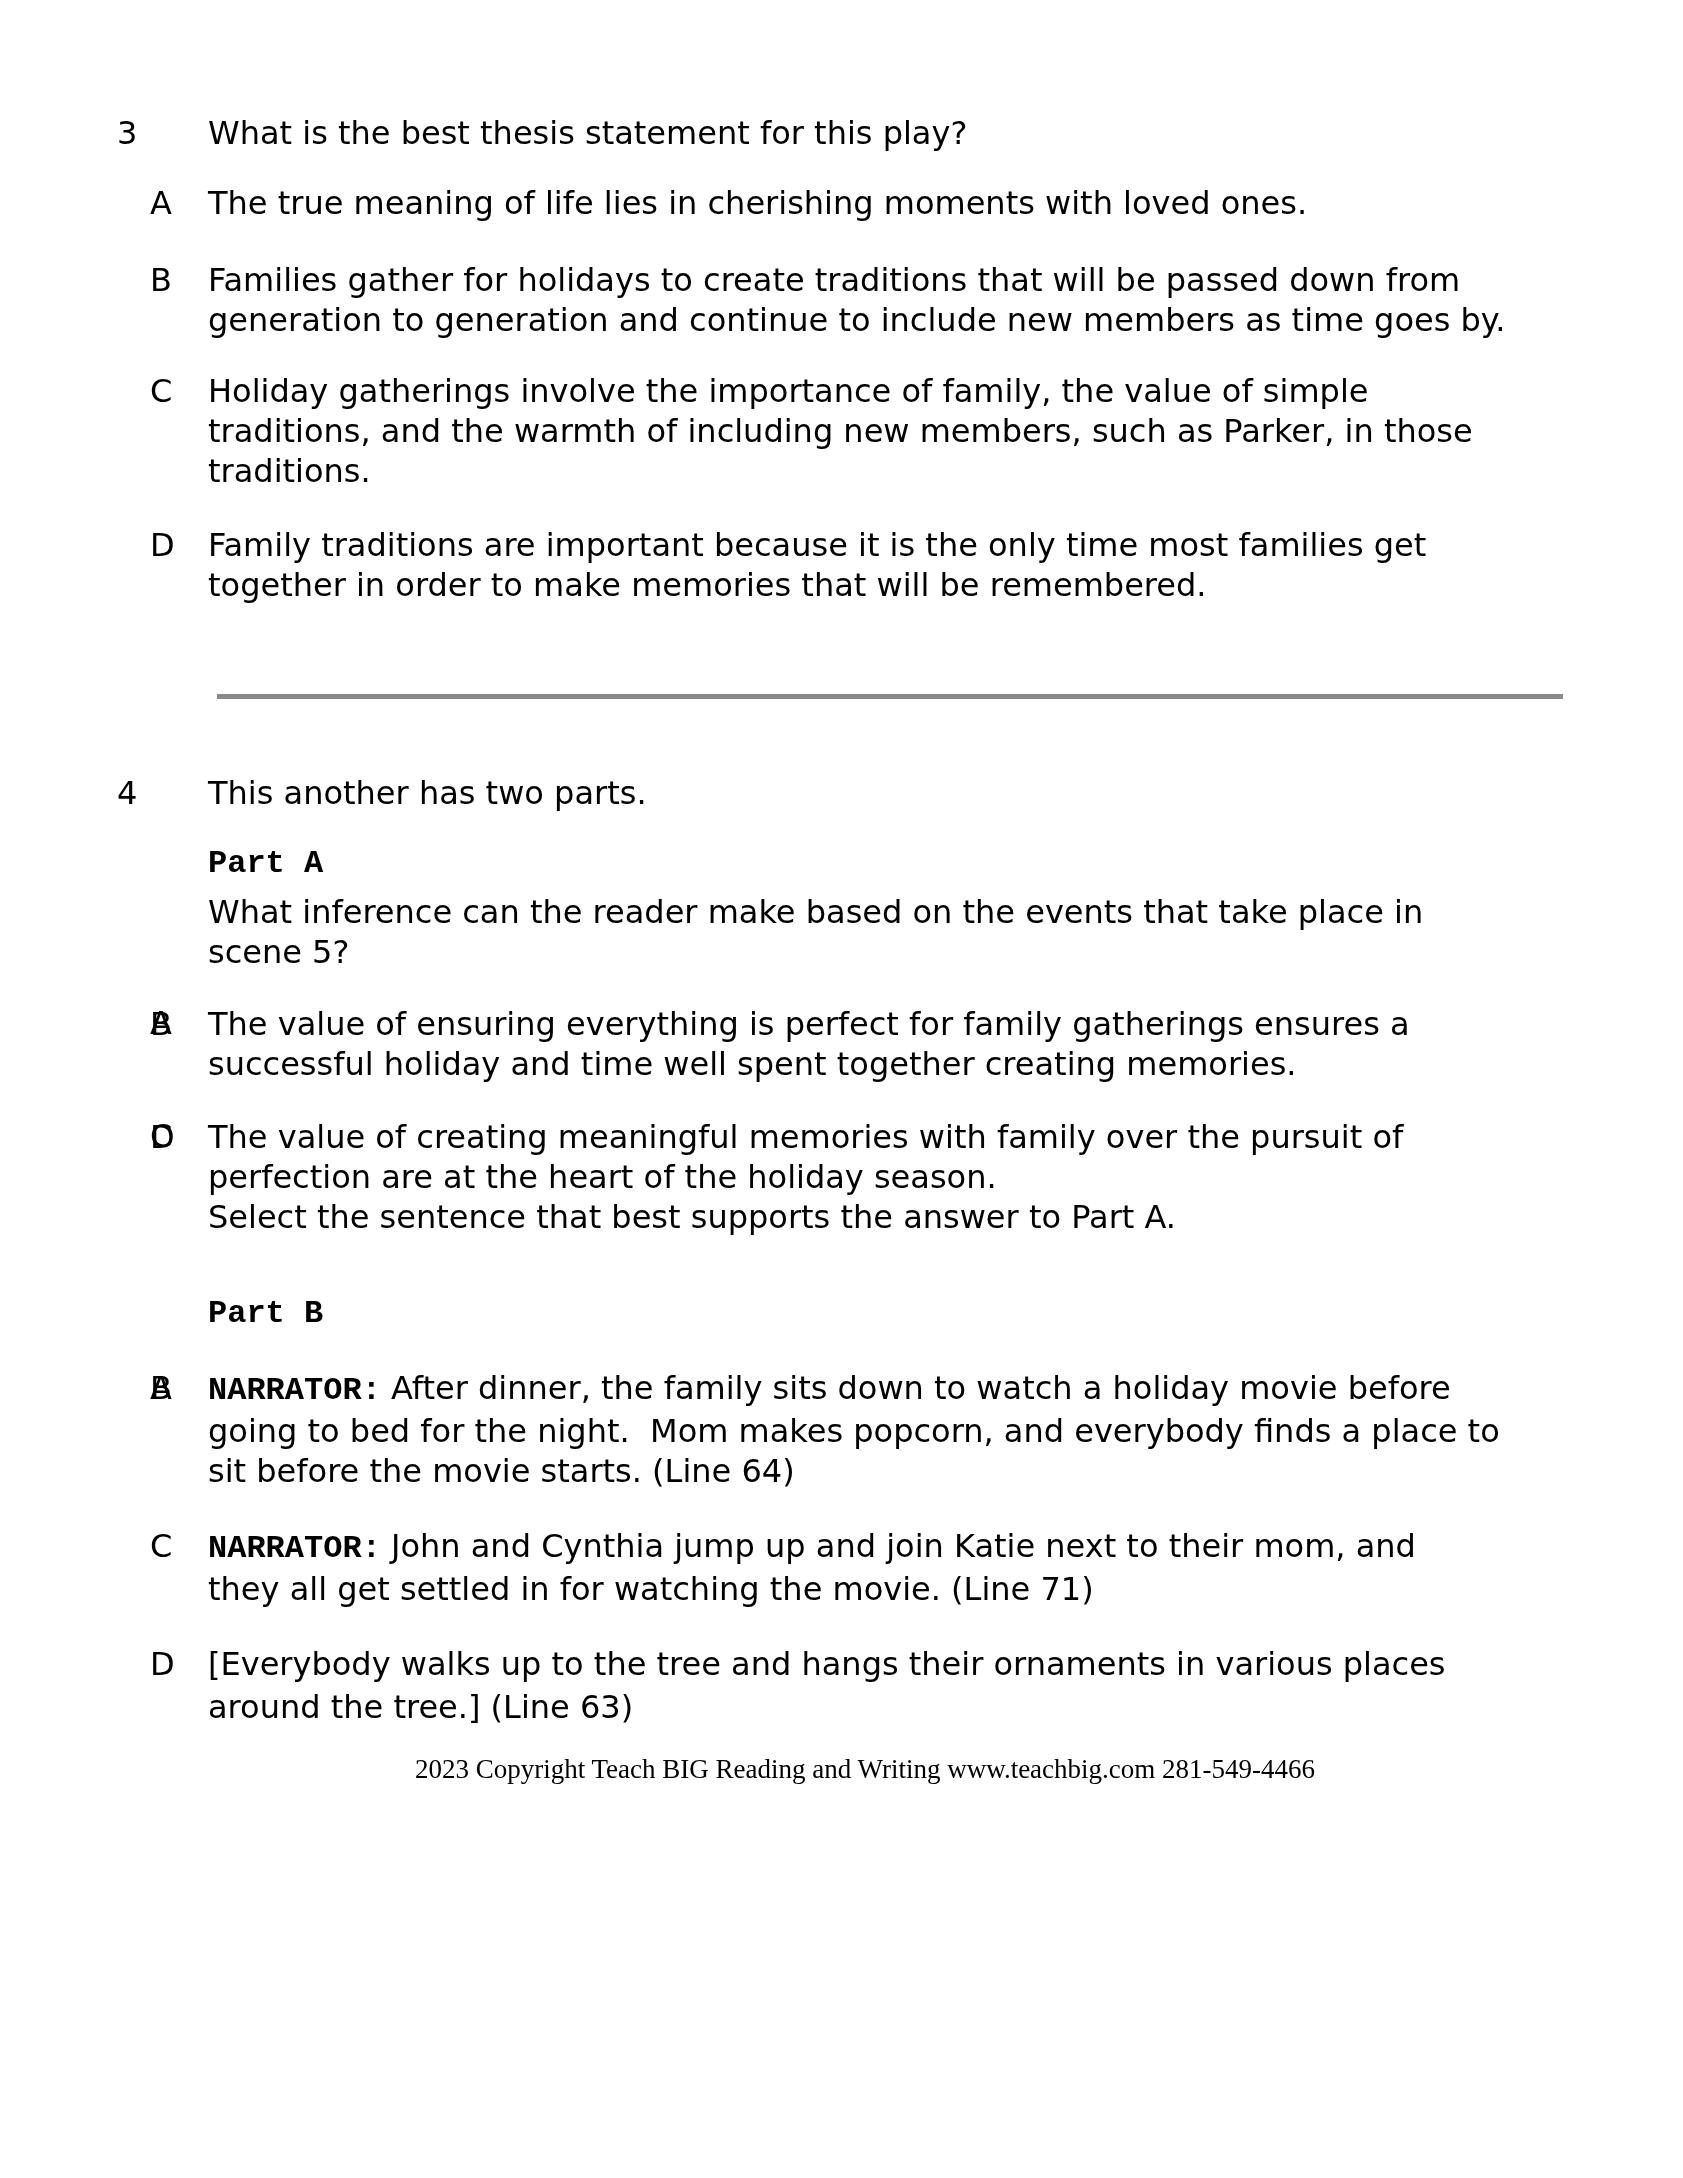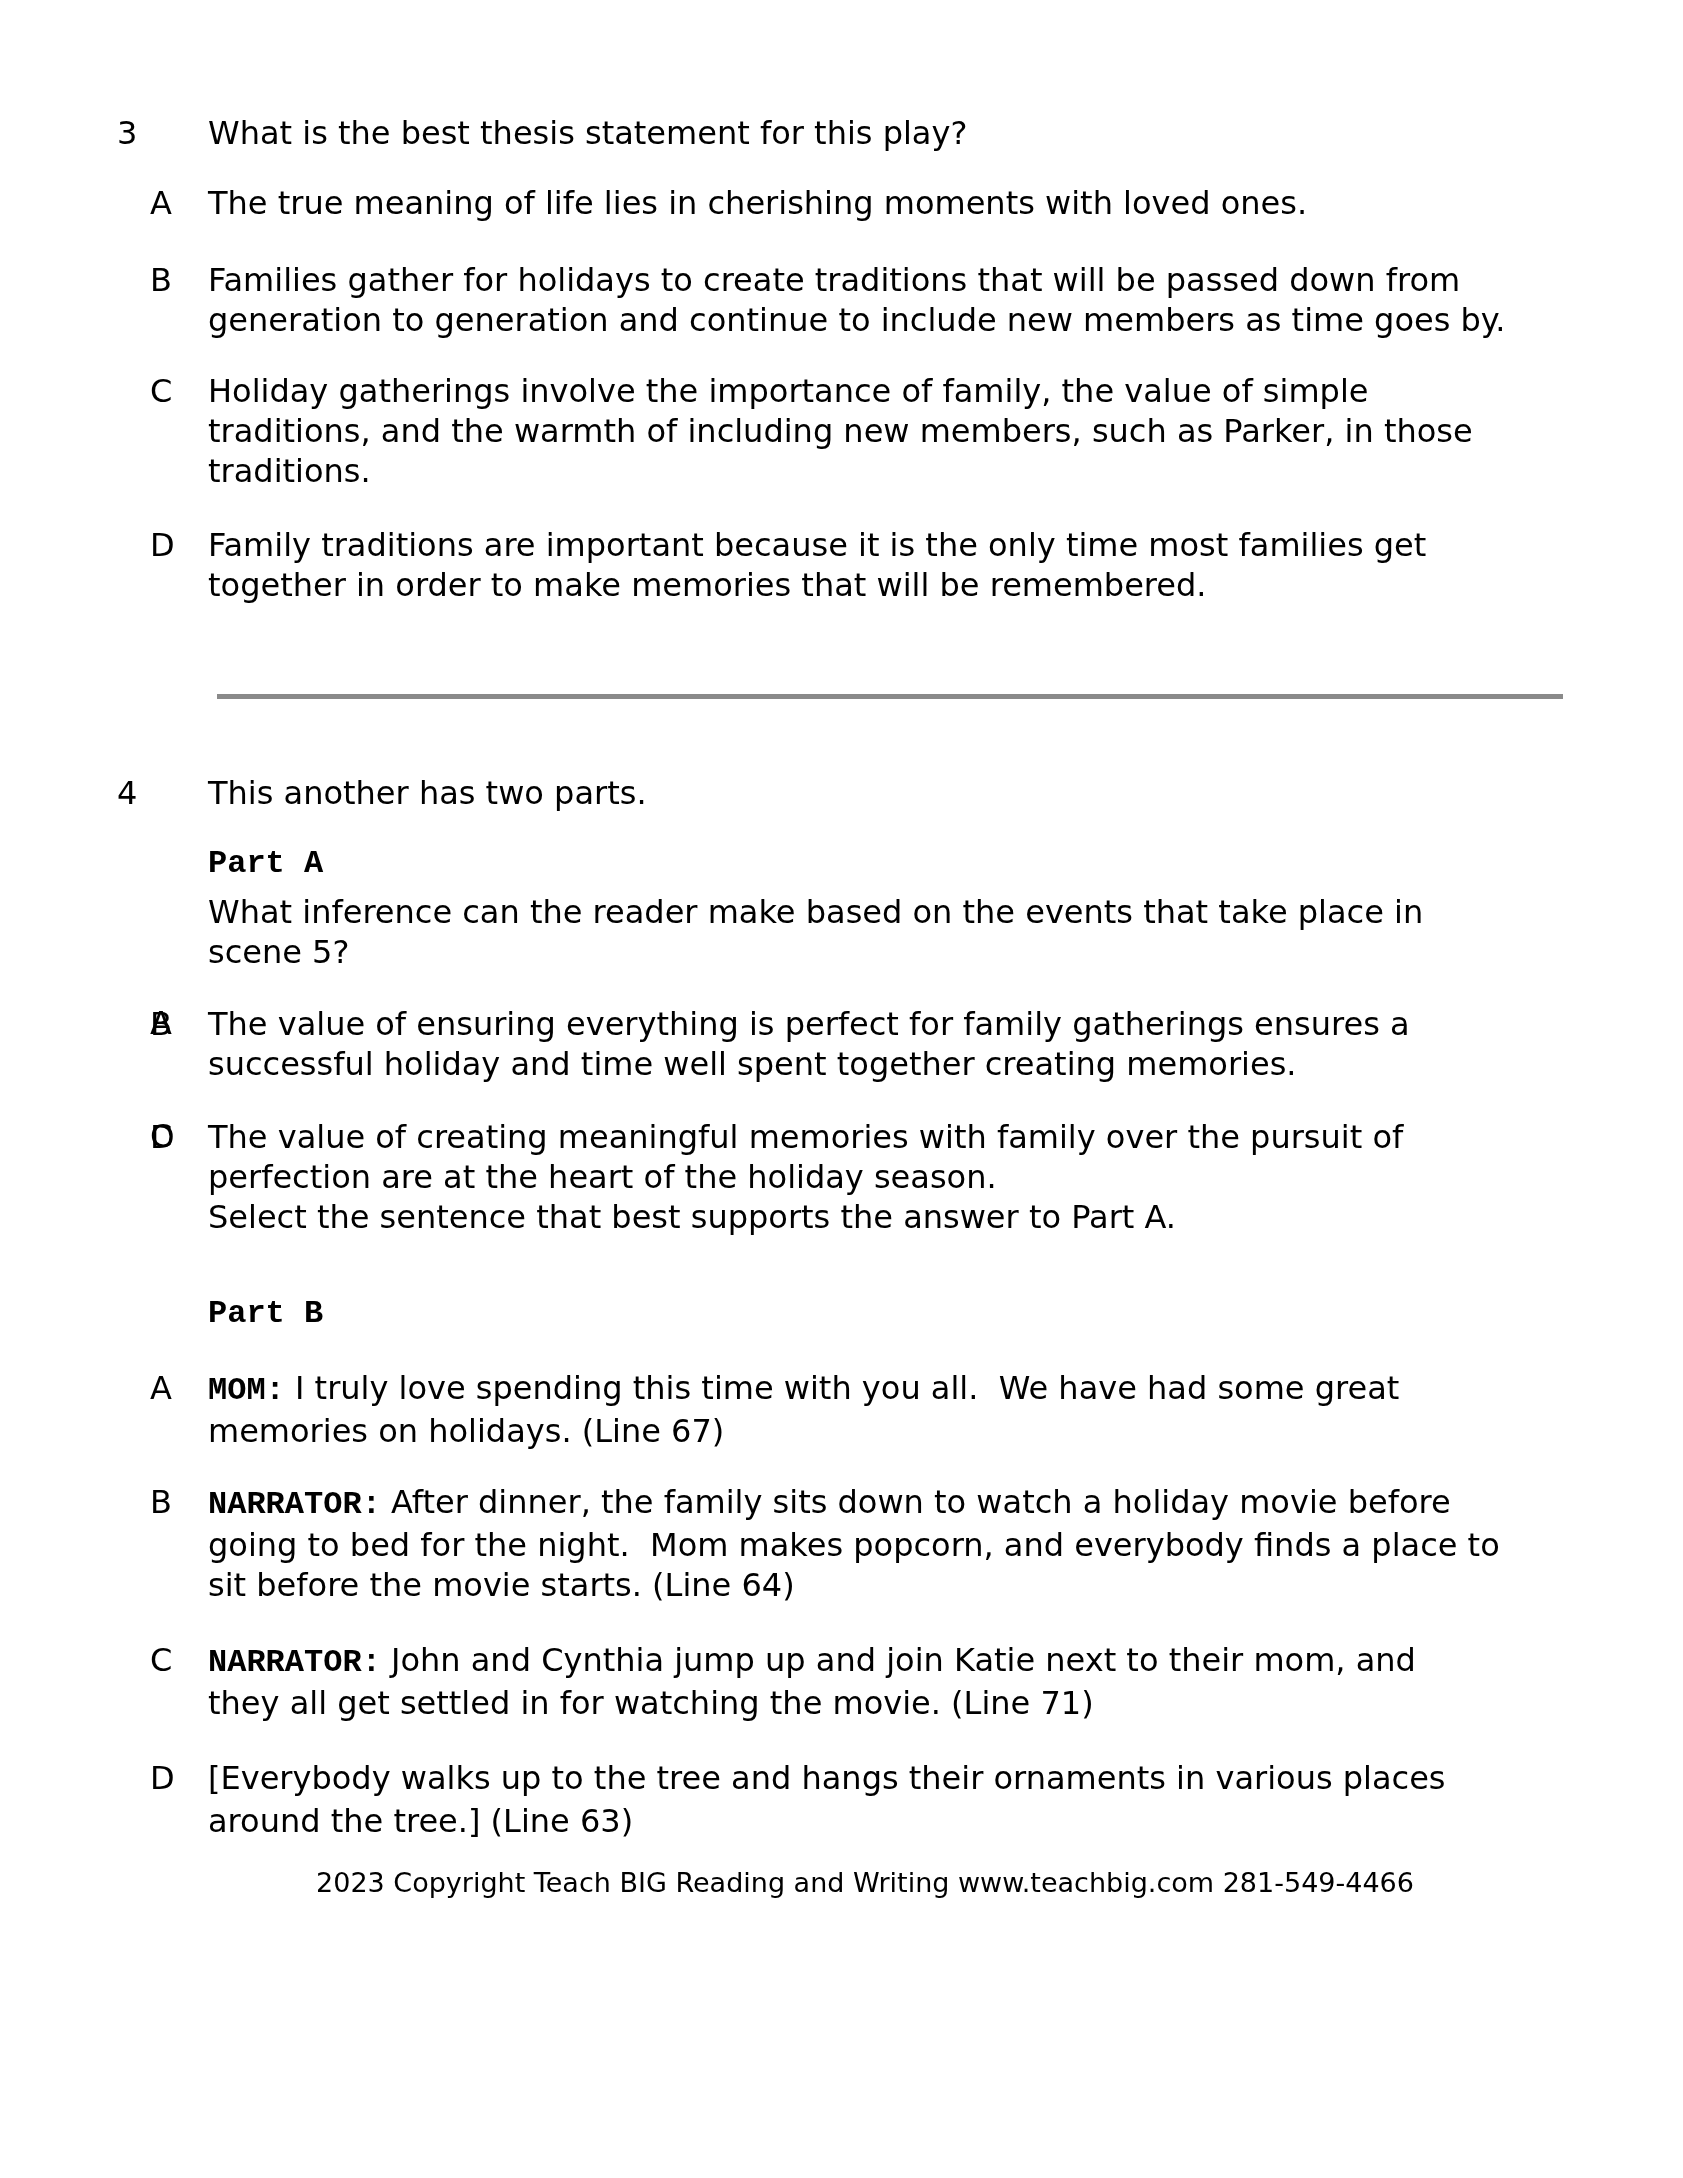--- a/index.html
+++ b/index.html
@@ -11,21 +11,21 @@
     font-size: 32px;
     line-height: 40px;
   }
   .sheet { position: relative; width: 1683px; height: 2178px; overflow: hidden; }
   .block { position: relative; padding-left: 208px; }
   .qnum { position: absolute; left: 117px; top: 0; }
   .letter { position: absolute; left: 150px; top: 0; }
   .text { white-space: pre; }
   .bold { font-weight: 700; font-family: Liberation Mono, monospace; }
   .divider { height: 5px; width: 1346px; margin-left: 217px; background: #8a8a8a; }
-  .footer { padding-left: 47px; text-align: center; font-size: 27px; }
+  .footer { padding-left: 47px; text-align: center; font-size: 27px; font-family: Liberation Serif, serif; }
   
   .mt114 { margin-top: 113px; }
   .mt90  { margin-top: 89px; }
   .mt75  { margin-top: 74px; }
   .mt58  { margin-top: 57px; }
   .mt37  { margin-top: 37px; }
   .mt35  { margin-top: 35px; }
   .mt34  { margin-top: 34px; }
   .mt33  { margin-top: 33px; }
   .mt32  { margin-top: 32px; }
@@ -106,22 +106,20 @@
 
   <div class="block mt0">
     <div class="text">Select the sentence that best supports the answer to Part A.</div>
   </div>
   <div class="block mt58">
     <div class="text bold">Part B</div>
   </div>
 
   <div class="block mt34">
     <span class="letter">A</span>
-    <div class="text"><span class="bold">MOM:</span><span> I truly love spending this time with you all.  We have had some great
-memories on holidays. (Line 67)</span></div>
   </div>
 
   <div class="block mt31">
     <span class="letter">B</span>
     <div class="text"><span class="bold">NARRATOR:</span><span> After dinner, the family sits down to watch a holiday movie before
 going to bed for the night.  Mom makes popcorn, and everybody finds a place to
 sit before the movie starts. (Line 64)</span></div>
   </div>
 
   <div class="block mt35">

